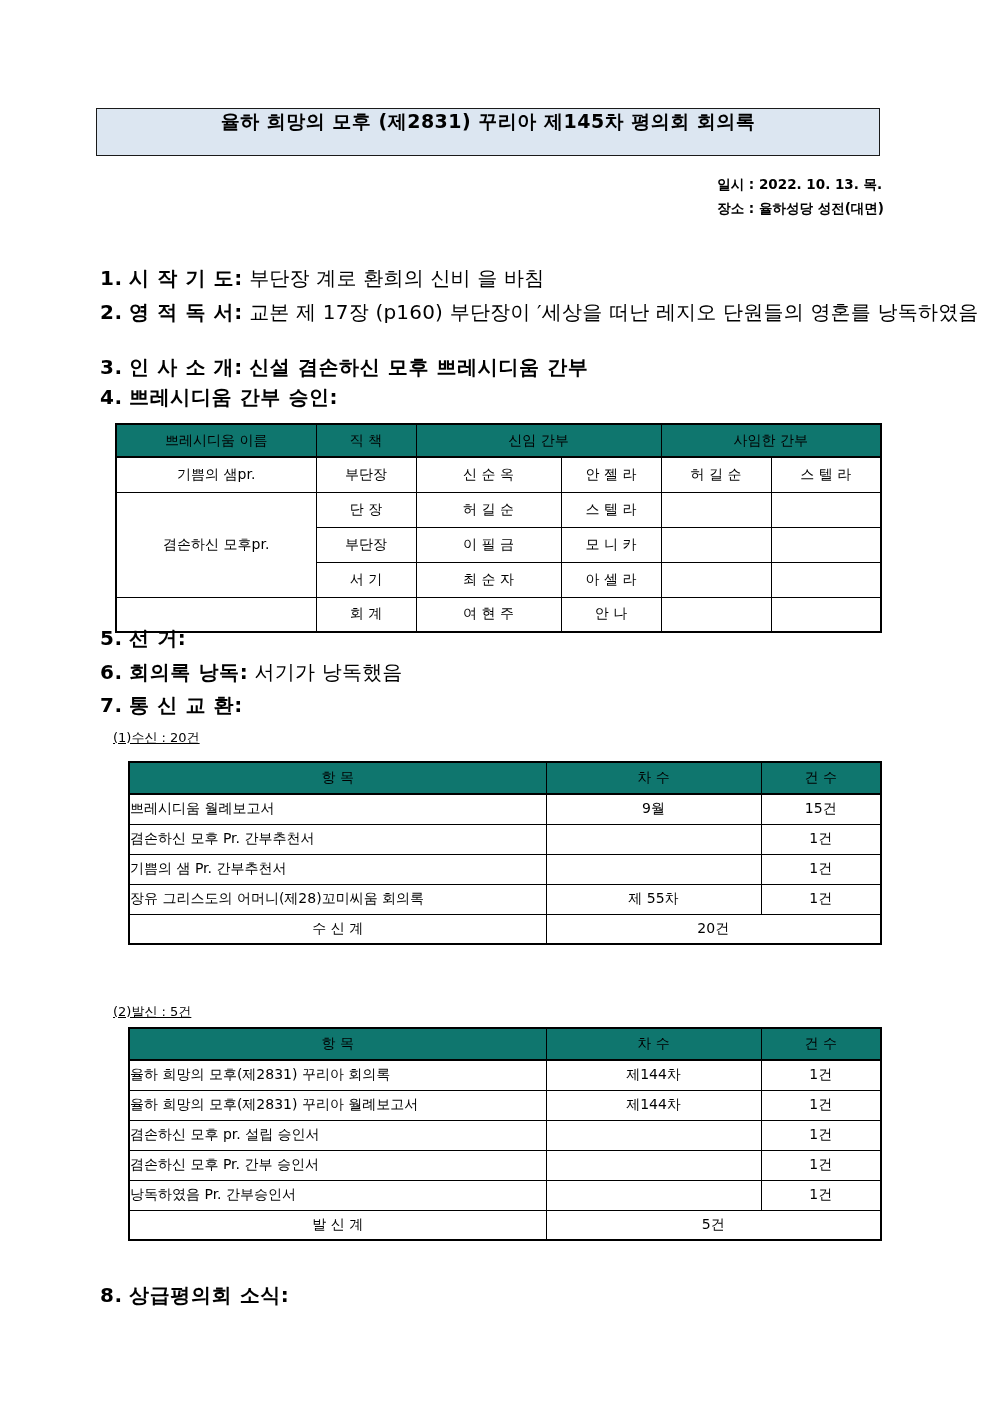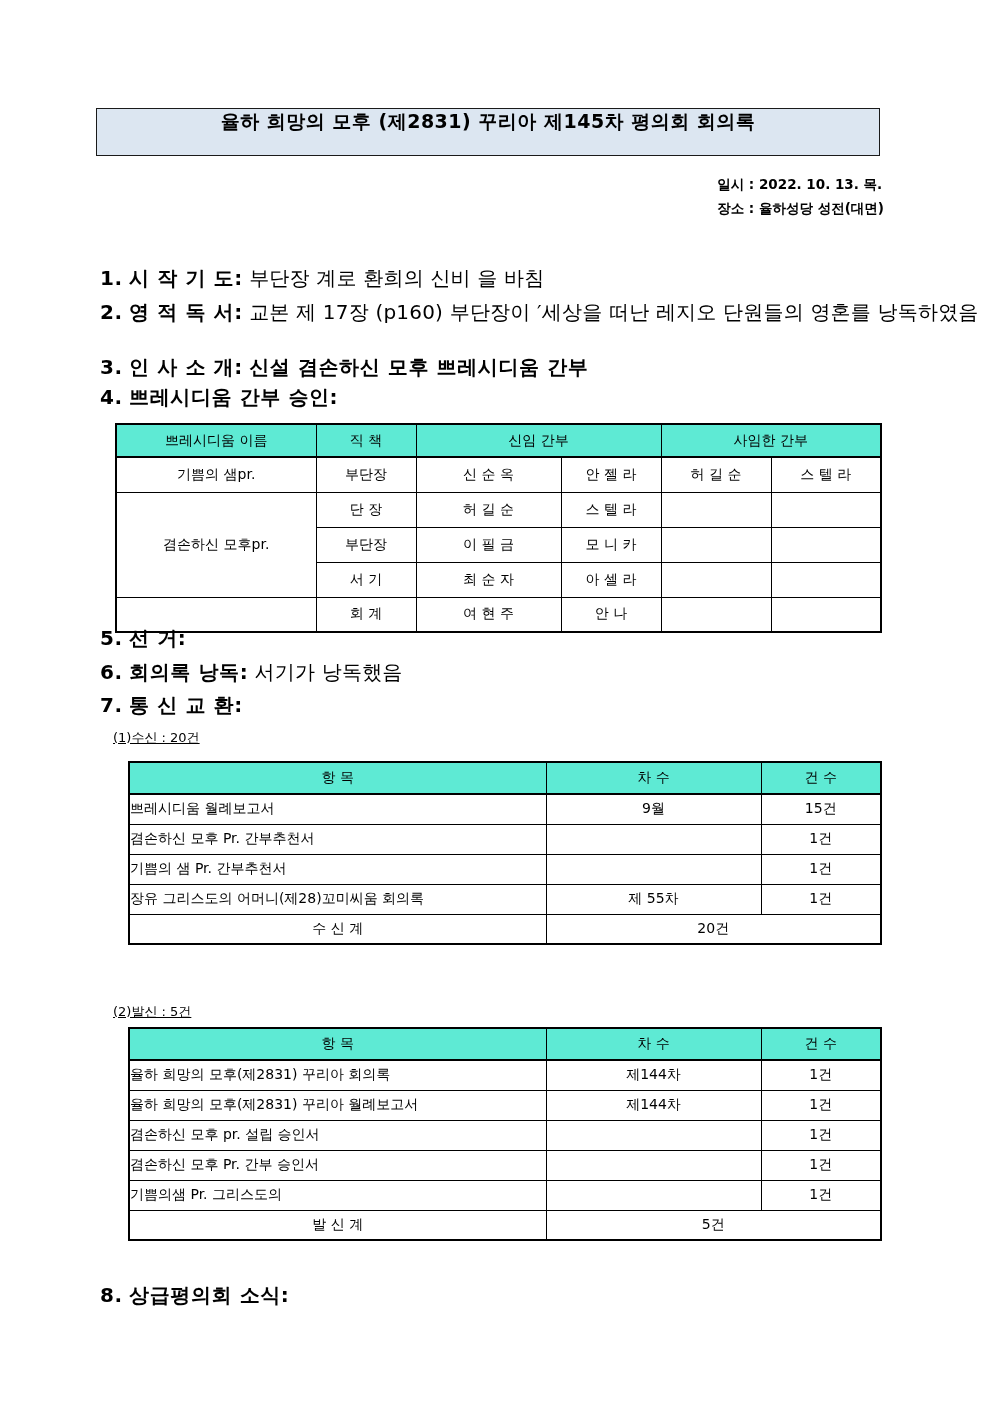--- a/index.html
+++ b/index.html
@@ -65,21 +65,21 @@
     table-layout: fixed;
     font-size: 14px;
   }
   table td, table th {
     border: 1px solid #000000;
     padding: 3px 6px;
     font-weight: normal;
     vertical-align: middle;
   }
   thead td, thead th {
-    background: #5eead4;
+    background: #0f766e;
     text-align: center;
     border-bottom: 2.5px solid #000000;
   }
   table { border: 2px solid #000; }
   .c { text-align: center; }
   .l { text-align: left; padding-left: 0; }
 
   
   #tbl-officers { left: 115px; top: 423px; width: 765px; }
   #tbl-officers td { height: 35px; }
@@ -280,21 +280,21 @@
         <td class="l">겸손하신 모후 pr. 설립 승인서</td>
         <td class="c"></td>
         <td class="c">1건</td>
       </tr>
       <tr>
         <td class="l">겸손하신 모후 Pr. 간부 승인서</td>
         <td class="c"></td>
         <td class="c">1건</td>
       </tr>
       <tr>
-        <td class="l">기쁨의샘 Pr. 그리스도의</td>
+        <td class="l">낭독하였음 Pr. 간부승인서</td>
         <td class="c"></td>
         <td class="c">1건</td>
       </tr>
       <tr>
         <td class="c">발  신  계</td>
         <td class="c" colspan="2">5건</td>
       </tr>
     </tbody>
   </table>
 

